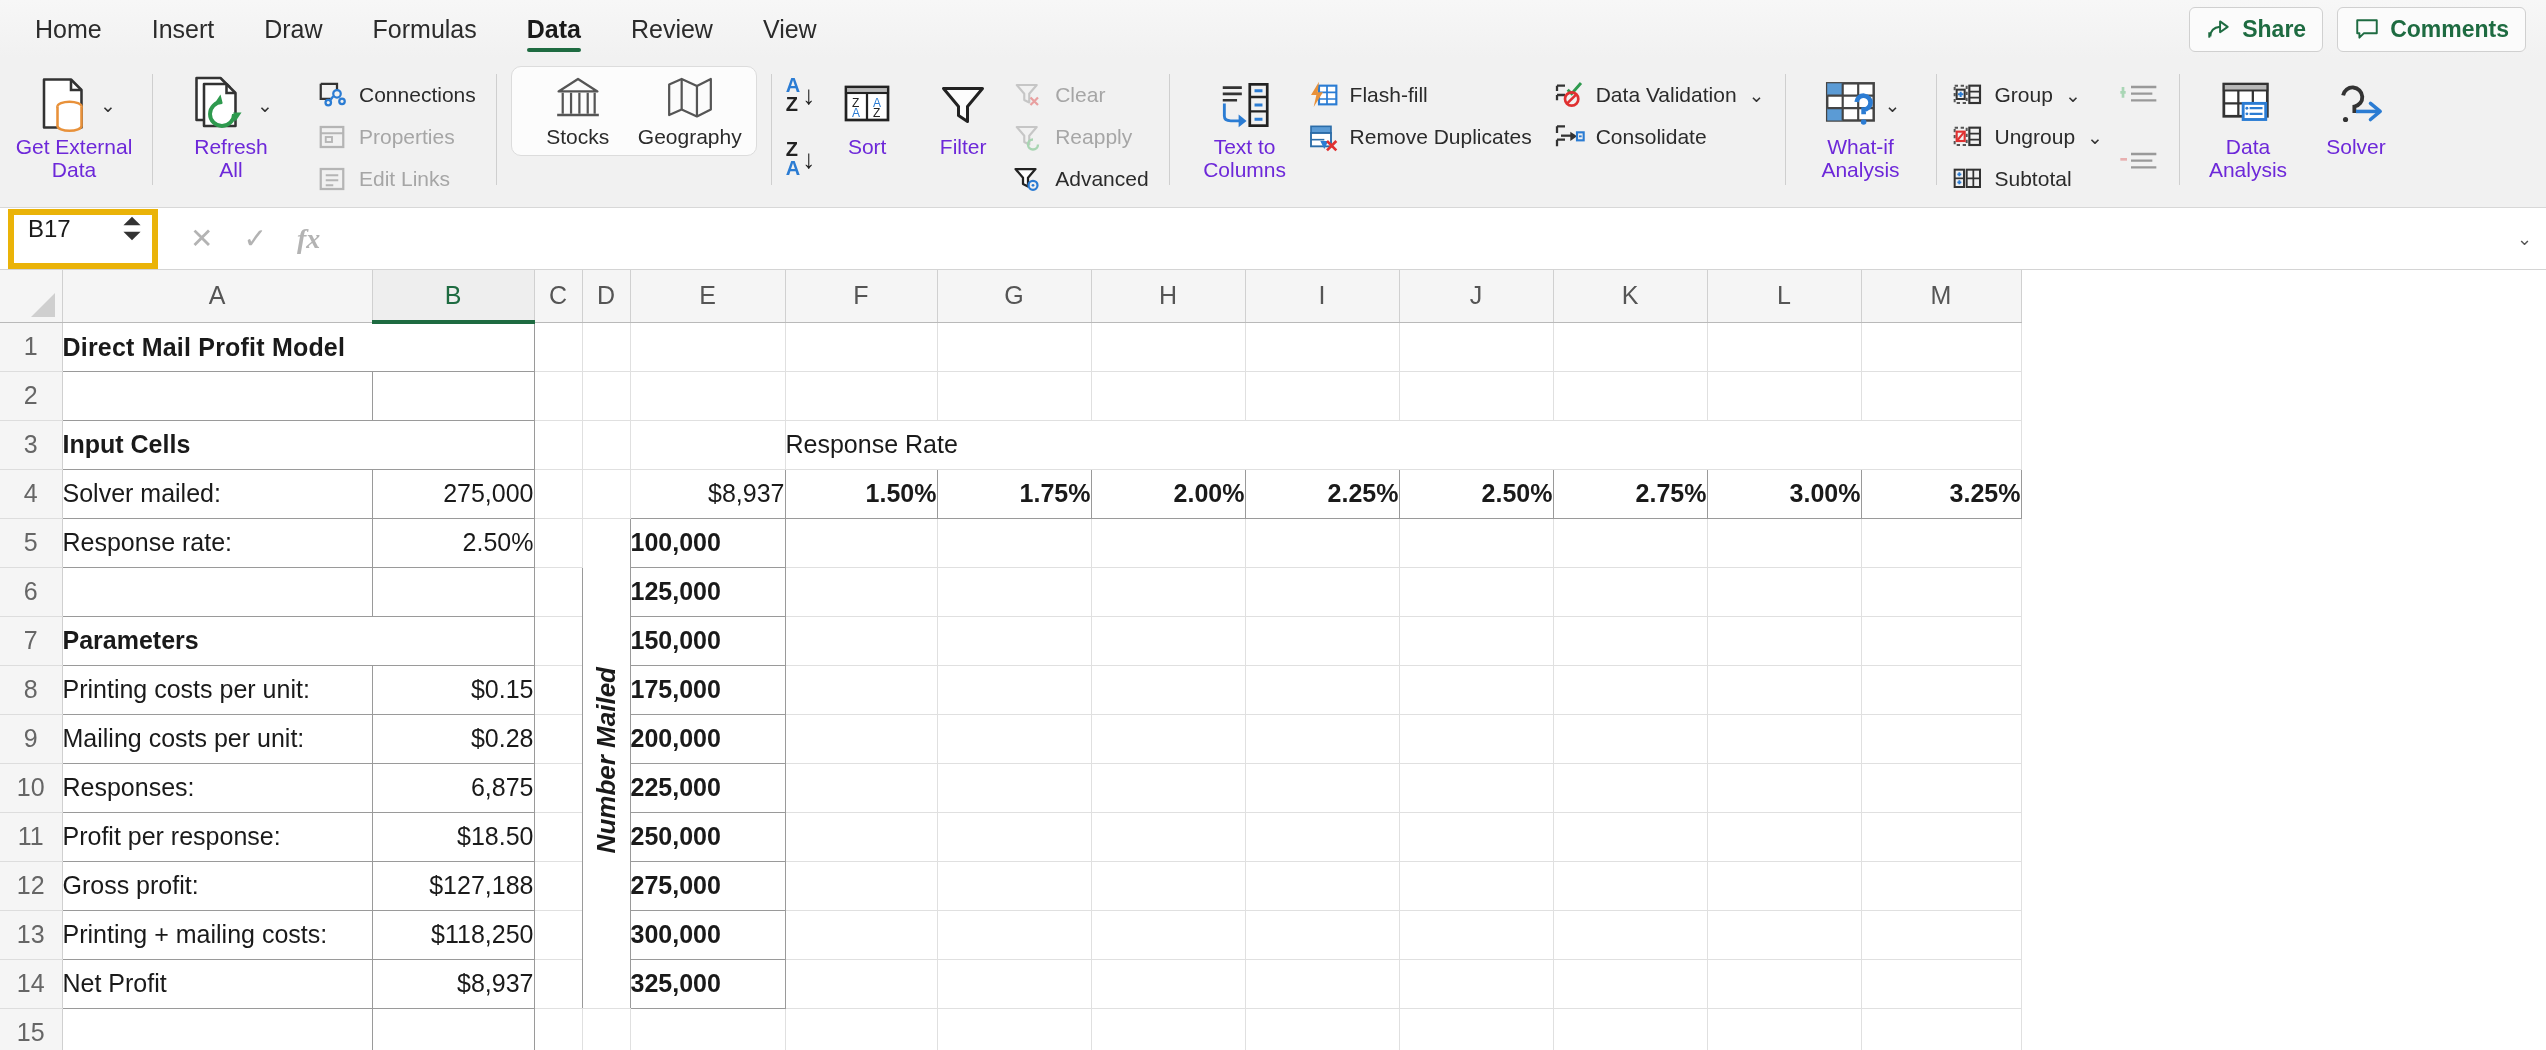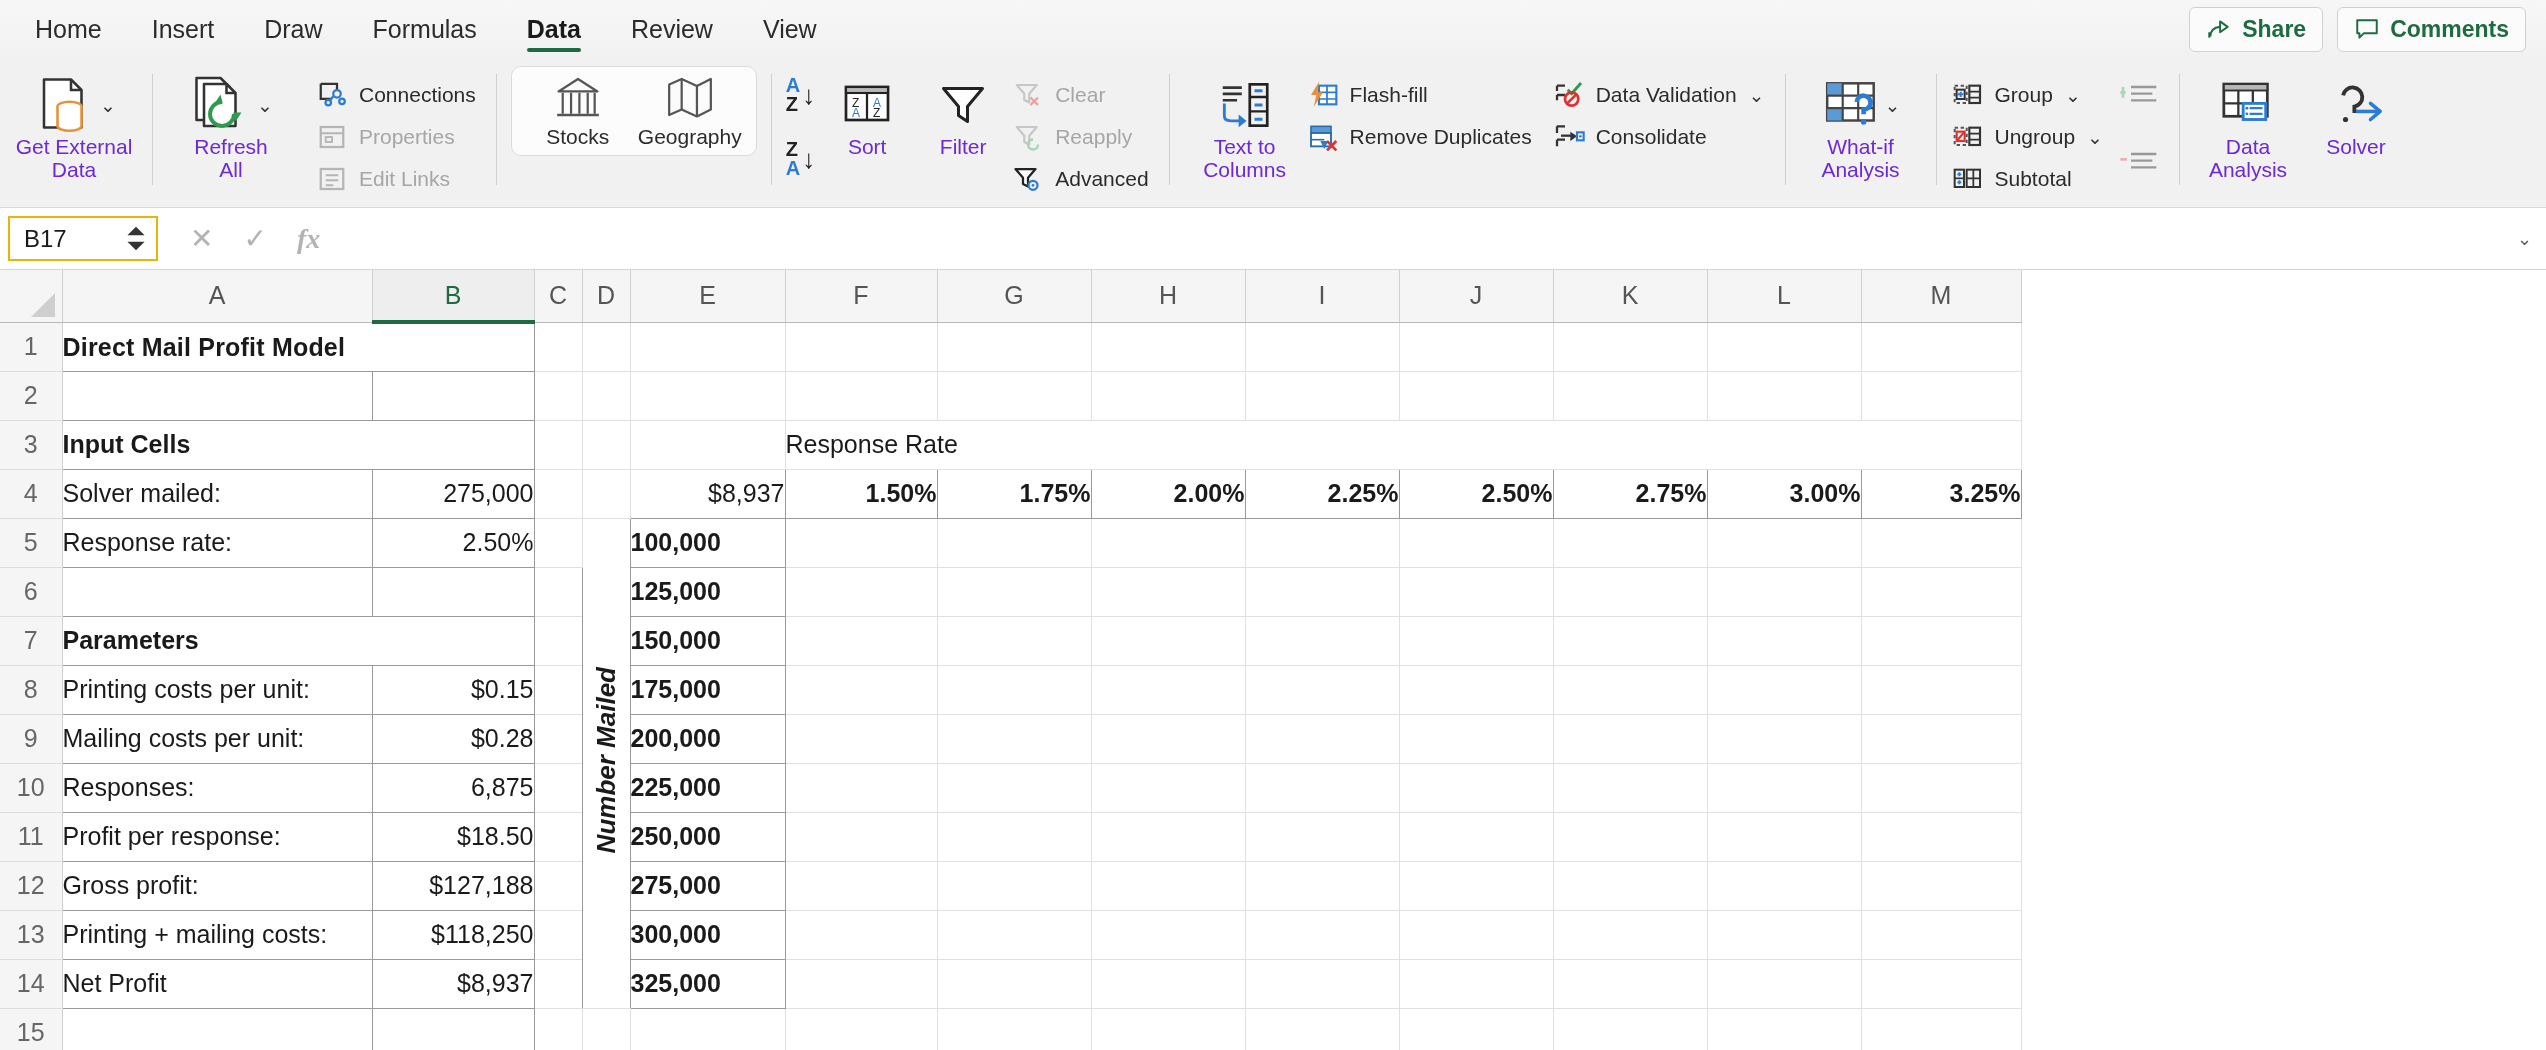--- a/index.html
+++ b/index.html
@@ -141,23 +141,23 @@
   }
 
   
   .fbar {
     height: 62px;
     background: #ffffff;
     border-bottom: 1px solid #d4d4d4;
     display: flex; align-items: center;
   }
   .namebox {
-    width: 150px; height: 45px; margin-left: 8px;
-    border: 2px solid #eab308; background: #fff;
-    display: flex; align-items: center;
+    width: 150px; height: 60px; margin-left: 8px;
+    border: 6px solid #eab308; background: #fff;
+    display: flex; 
     font-size: 24px; color: #1a1a1a;
     padding-left: 14px; position: relative;
   }
   .spin { margin-left: auto; margin-right: 10px; display: flex; flex-direction: column; gap: 3px; }
   .fbtools { display: flex; align-items: center; gap: 30px; margin-left: 32px; }
   .fbtools span { font-size: 28px; color: #b3b3b3; }
   .fx { font-family: "Liberation Serif", serif; font-style: italic; font-size: 30px; color: #1a1a1a; font-weight: bold; }
   .fbinput { flex: 1; height: 46px; margin-left: 20px; margin-right: 40px; background: #fff; }
   .fbcaret { margin-right: 14px; color: #555; font-size: 18px; }
 

